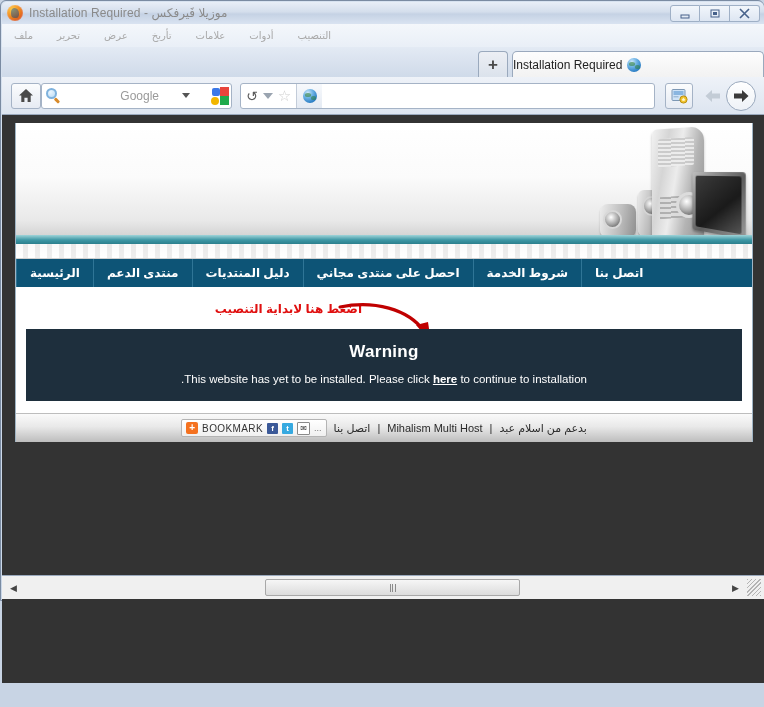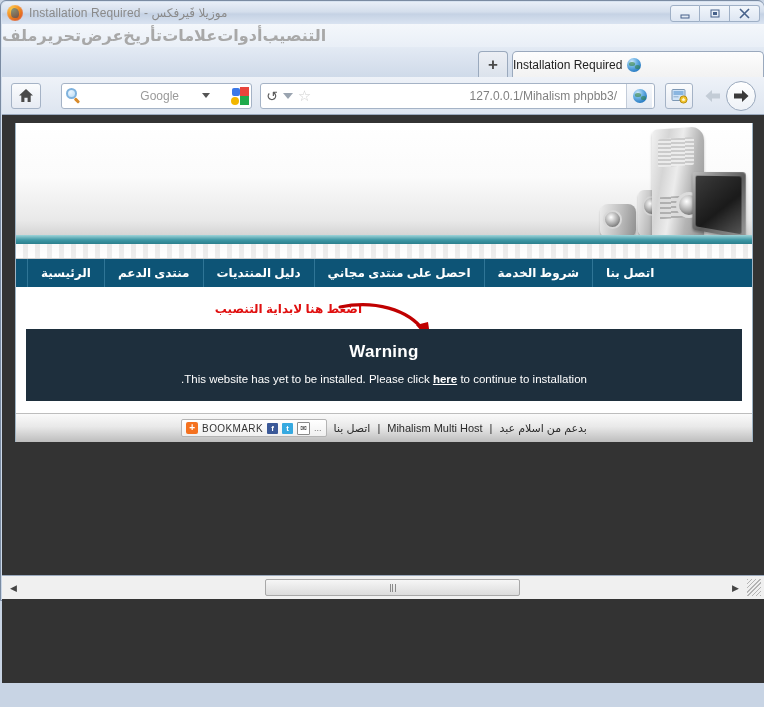--- a/index.html
+++ b/index.html
@@ -56,21 +56,21 @@
 
   
   .menubar{
     position:absolute;left:1px;top:23px;width:762px;height:23px;
     background:linear-gradient(#f4f7fb,#e9eff7);
     display:flex;flex-direction:row-reverse;align-items:center;
     padding-right:6px;box-sizing:border-box;
     direction:rtl;
   }
   .menu-item{
-    font-size:16px;color:#a8a8a8;padding:2px 0;white-space:nowrap;font-weight:bold;
+    font-size:10px;color:#a8a8a8;padding:2px 12px;white-space:nowrap;
   }
 
   
   .tabstrip{
     position:absolute;left:1px;top:46px;width:762px;height:30px;
     background:linear-gradient(#e3eaf4,#cfdae9);
     box-sizing:border-box;
   }
   .tab{
     position:absolute;right:0;top:4px;width:252px;height:26px;
@@ -112,21 +112,21 @@
     box-sizing:border-box;
     display:flex;align-items:center;
   }
   .btn-home{
     width:30px;height:26px;margin-left:9px;
     background:linear-gradient(#fbfcfd,#e6ebf3);
     border:1px solid #a5b3c6;border-radius:3px;
     display:flex;align-items:center;justify-content:center;box-sizing:border-box;
   }
   .searchbox{
-    margin-left:20px;width:191px;height:26px;
+    margin-left:0;width:191px;height:26px;
     background:#fff;border:1px solid #a5b3c6;border-radius:3px;
     display:flex;align-items:center;box-sizing:border-box;padding:0 2px 0 4px;gap:21px;
   }
   .mag{width:15px;height:15px;position:relative;flex:0 0 auto;}
   .mag .ring{
     position:absolute;left:0;top:0;width:11px;height:11px;border-radius:50%;
     border:2px solid #7fb2dd;background:radial-gradient(circle at 35% 30%,#eaf6ff,#bcdcf5);
     box-sizing:border-box;
   }
   .mag .handle{
@@ -258,21 +258,20 @@
   .rig .spk3{
     position:absolute;right:44px;bottom:26px;width:26px;height:26px;border-radius:50%;
     background:radial-gradient(circle at 38% 32%,#ffffff,#a8a8a8 52%,#3f3f3f 100%);
     border:3px solid #dcdcdc;box-sizing:border-box;
   }
 
   .topnav{
     height:28px;background:#0d5476;
     display:flex;flex-direction:row-reverse;align-items:stretch;
     direction:rtl;
-    padding-left:11px;
   }
   .nav-item{
     display:flex;align-items:center;padding:0 13px;
     font-size:12px;color:#ffffff;white-space:nowrap;
     border-left:1px solid #2f7596;
     font-weight:bold;
   }
   .nav-filler{flex:1;border-left:none;}
 
   .welcome{
@@ -421,21 +420,20 @@
           <i class="g"></i>
           <i class="b"></i>
           <i class="y"></i>
       </span>
     </div>
 
     <div class="urlbar">
       <span class="reload">↺</span>
       <span class="dd"></span>
       <span class="star">☆</span>
-      <span class="url-text">127.0.0.1/Mihalism phpbb3/</span>
       <span class="url-globe-wrap">
         <span class="globe"></span>
       </span>
     </div>
 
     <div class="icon-btn">
       <svg width="17" height="16" viewBox="0 0 17 16">
         <rect x="1" y="1.5" width="13" height="11" rx="1" fill="#cfe3f6" stroke="#7d98b5"></rect>
         <rect x="2.5" y="3" width="10" height="4" fill="#8ab6e0"></rect>
         <rect x="2.5" y="8" width="5" height="1.4" fill="#9fbcd8"></rect>

